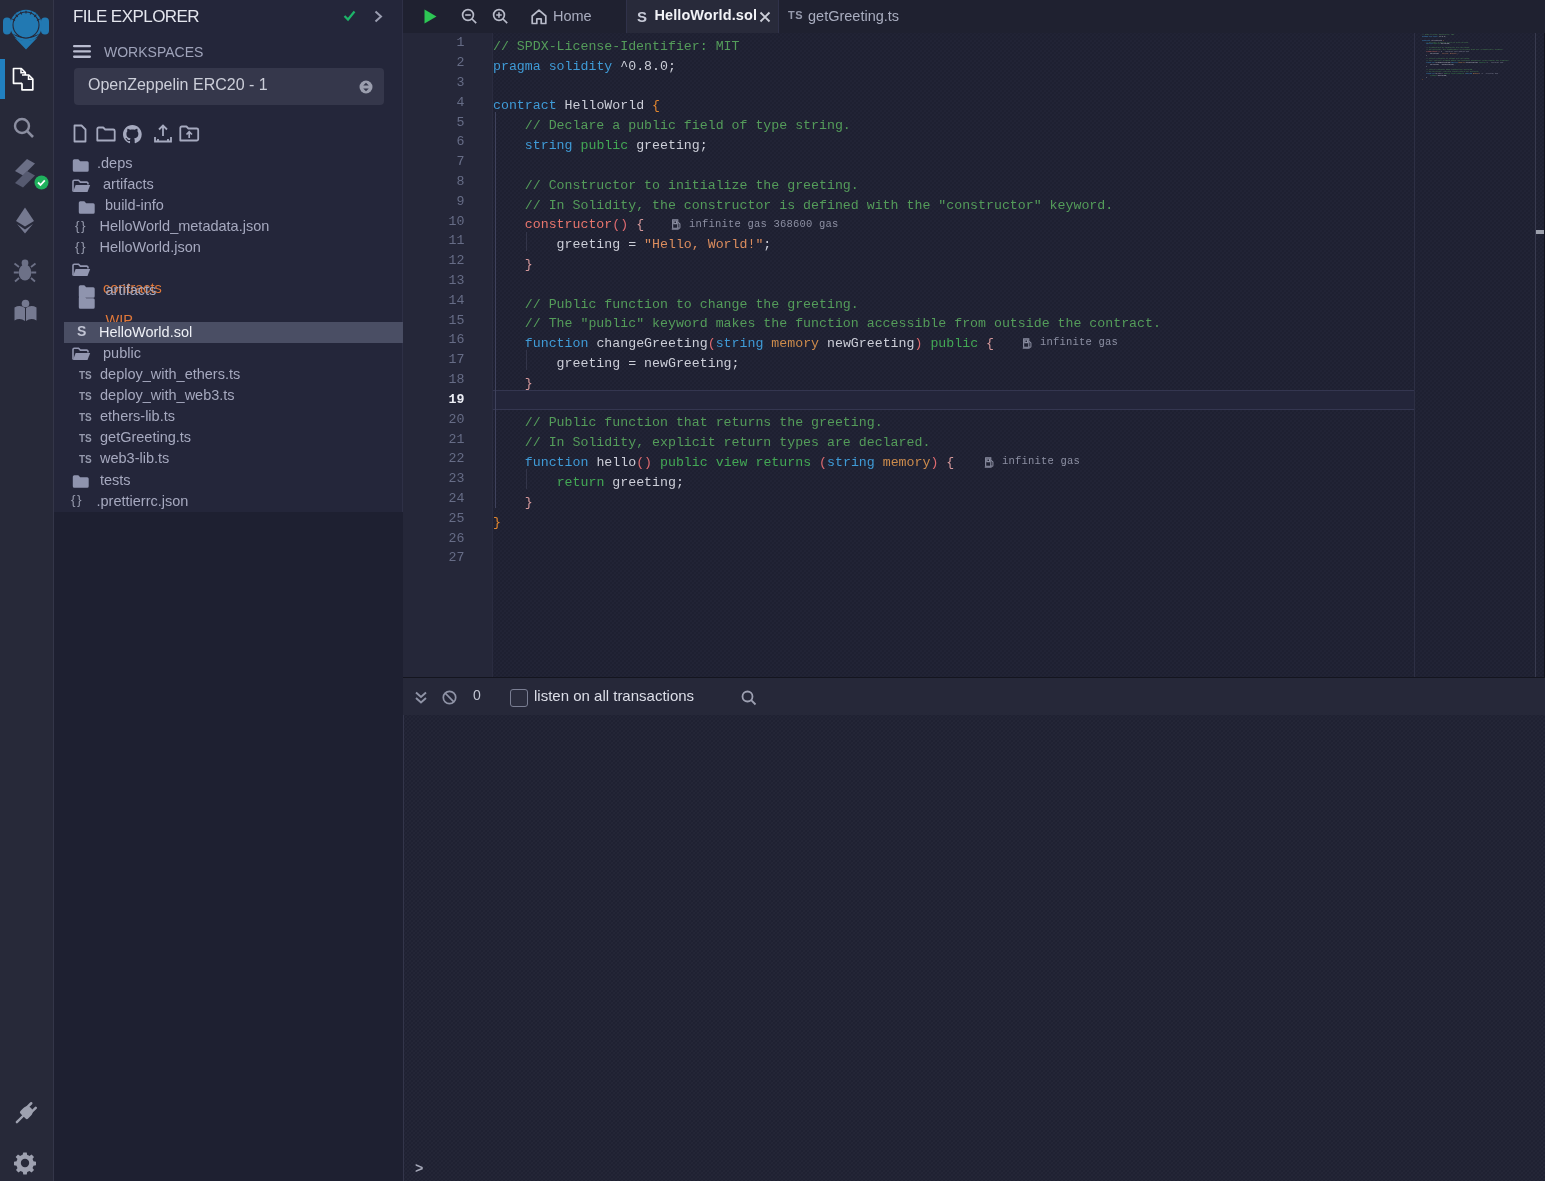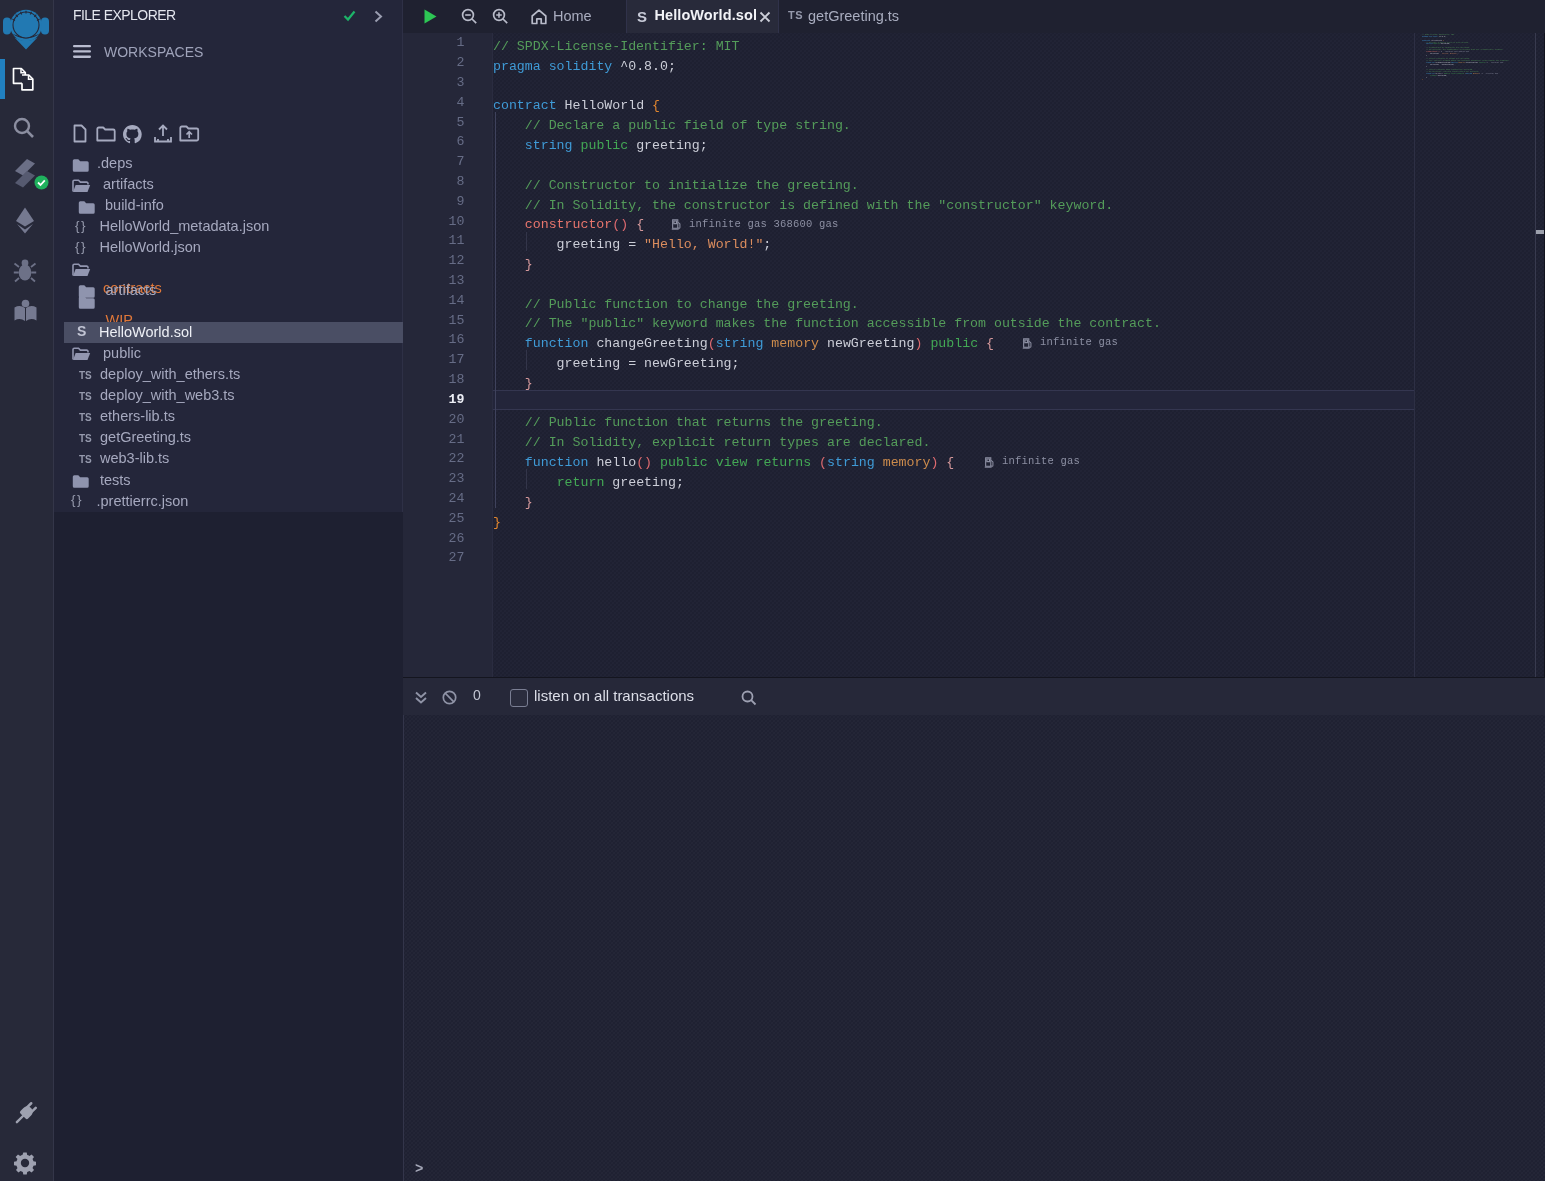--- a/index.html
+++ b/index.html
@@ -9,21 +9,21 @@
          radial-gradient(circle, rgba(175,185,215,0.05) 0.6px, transparent 1.1px);
          background-size: 4px 4px; background-position: 0 0, 2px 2px; }
   .abs { position:absolute; }
 
   
   #abar { position:absolute; left:0; top:0; width:54px; height:1181px; background:#272939; border-right:1px solid #343649; }
   #abar .ind { position:absolute; left:0; top:59px; width:5px; height:40px; background:#2180c0; }
 
   
   #panel { position:absolute; left:54px; top:0; width:349px; height:1181px; background:#24263a; border-right:1px solid #2e3046; }
-  #fe-title { position:absolute; left:19px; top:7px; font-size:14px; letter-spacing:-0.55px; color:#e4e6ee; font-weight:400; }
+  #fe-title { position:absolute; left:19px; top:7px; font-size:17px; letter-spacing:-0.55px; color:#e4e6ee; font-weight:400; }
   #ws-label { position:absolute; left:50px; top:44px; font-size:14px; color:#9fa3ba; }
   #ws-box { position:absolute; left:20px; top:68px; width:310px; height:37px; background:#35374b; border-radius:4px; }
   #ws-box .t { position:absolute; left:14px; top:8px; font-size:16px; color:#ccced9; }
   .trow { position:absolute; height:21.1px; width:349px; font-size:14.5px; color:#a6a9bf; }
   .trow .lbl { position:absolute; top:1.5px; }
   .trow.sel { background:#4a4e64; width:339px; left:10px; }
   .orange { color:#e0783a;margin-top:19px; }
 
   
   #main { position:absolute; left:403px; top:0; width:1142px; height:1181px; background:#737373; }
@@ -292,20 +292,27 @@
   </svg>
   <svg class="abs" style="left:13px; top:1151px;" width="24" height="24" viewBox="0 0 24 24">
     <path fill="#9ea1b0" d="M10.3 1.5 h3.4 l0.5 2.6 a8 8 0 0 1 2.2 0.9 l2.2-1.5 2.4 2.4-1.5 2.2 a8 8 0 0 1 0.9 2.2 l2.6 0.5 v3.4 l-2.6 0.5 a8 8 0 0 1-0.9 2.2 l1.5 2.2-2.4 2.4-2.2-1.5 a8 8 0 0 1-2.2 0.9 l-0.5 2.6 h-3.4 l-0.5-2.6 a8 8 0 0 1-2.2-0.9 l-2.2 1.5-2.4-2.4 1.5-2.2 a8 8 0 0 1-0.9-2.2 l-2.6-0.5 v-3.4 l2.6-0.5 a8 8 0 0 1 0.9-2.2 L2.6 5.9 5 3.5 l2.2 1.5 a8 8 0 0 1 2.2-0.9 z"></path>
     <circle cx="12" cy="12" r="4.2" fill="#272939"></circle>
   </svg>
 </div>
 
 <div id="panel" class="tex">
   <div id="fe-title">FILE EXPLORER</div>
   <div id="ws-label">WORKSPACES</div>
+  <div id="ws-box">
+      <div class="t">OpenZeppelin ERC20 - 1</div>
+    <svg class="abs" style="left:285px; top:12px;" width="14" height="14" viewBox="0 0 14 14">
+        <circle cx="7" cy="7" r="6.5" fill="#9b9eae"></circle>
+        <path d="M4.2 5.6 L7 2.8 L9.8 5.6 Z M4.2 8.4 L7 11.2 L9.8 8.4 Z" fill="#35374b"></path>
+      </svg>
+  </div>
   <svg class="abs" style="left:289px; top:9px;" width="13" height="13" viewBox="0 0 13 13">
       <path d="M1.5 7 L5 10.5 L11.5 2.5" fill="none" stroke="#1db469" stroke-width="2.2"></path>
     </svg>
   <svg class="abs" style="left:320px; top:9.5px;" width="9" height="13" viewBox="0 0 9 13">
       <path d="M1.5 1.5 L7 6.5 L1.5 11.5" fill="none" stroke="#9a9db0" stroke-width="2"></path>
     </svg>
   <svg class="abs" style="left:19px; top:45px;" width="18" height="14" viewBox="0 0 18 14">
       <g fill="#b9bcd0">
         <rect x="0" y="0" width="18" height="2.3" rx="1.1"></rect>
         <rect x="0" y="5.3" width="18" height="2.3" rx="1.1"></rect>

